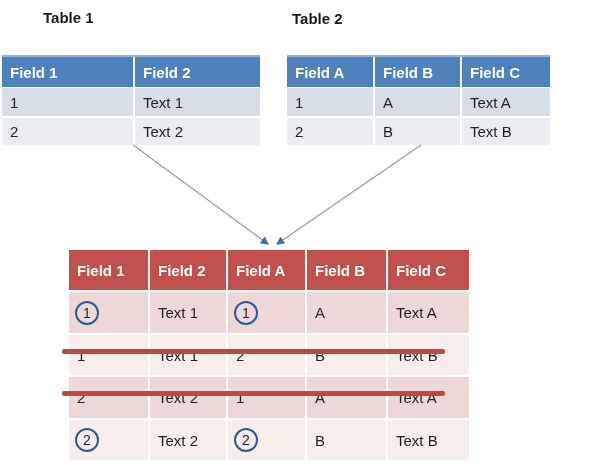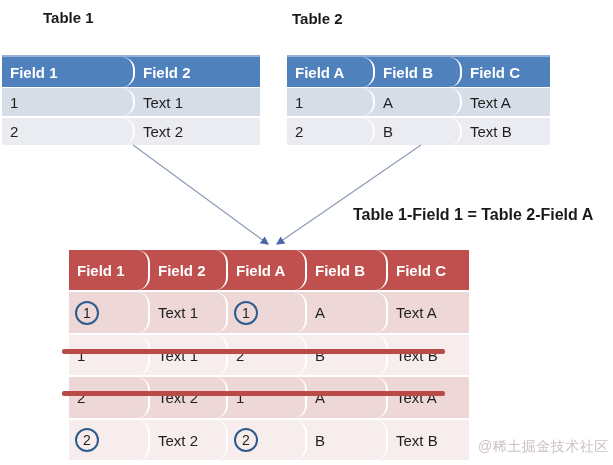--- a/index.html
+++ b/index.html
@@ -9,21 +9,21 @@
   }
   .tbl-title{position:absolute;font-weight:bold;font-size:15px;color:#1a1a1a;}
   .title-1{left:43px;top:9px;}
   .title-2{left:292px;top:10px;text-align:right;}
 
   
   .ptable{position:absolute;}
   .prow{display:flex;}
   .pcell{
     box-sizing:border-box;display:flex;align-items:center;
-    padding-left:8px;font-size:15px;border-right:2px solid #ffffff;border-radius:13px;
+    padding-left:8px;font-size:15px;border-right:2px solid #ffffff;
   }
   .pcell:last-child{border-right:none;}
   .hrow .pcell{font-weight:bold;color:#ffffff;font-size:15px;}
 
   
   .blue .hrow{background:#4f81bd;border-top:2px solid #95b3d7;height:30px;margin-bottom:1px;}
   .blue .prow.r-odd{background:#d7dde7;height:28px;margin-bottom:2px;}
   .blue .prow.r-even{background:#eaecf2;height:27px;}
   .t1{left:2px;top:55px;width:258px;}
   .t1 .pcell.c0{width:133px;}
@@ -109,21 +109,20 @@
   <svg class="arrows" width="613" height="465" viewBox="0 0 613 465">
     <defs>
       <marker id="ah" markerWidth="9" markerHeight="9" refX="6" refY="3.5" orient="auto">
         <path d="M0,0 L7,3.5 L0,7 Z" fill="#4a69a5"></path>
       </marker>
     </defs>
     <line x1="133" y1="145" x2="268" y2="244" stroke="#8b9bb4" stroke-width="1.2" marker-end="url(#ah)"></line>
     <line x1="421" y1="145" x2="277" y2="244" stroke="#8b9bb4" stroke-width="1.2" marker-end="url(#ah)"></line>
   </svg>
 
-  <div class="join-text">Table 1-Field 1 = Table 2-Field A</div>
 
   <div class="ptable result">
     <div class="prow hrow">
       <div class="pcell c0">Field 1</div>
       <div class="pcell c1">Field 2</div>
       <div class="pcell c2">Field A</div>
       <div class="pcell c3">Field B</div>
       <div class="pcell c4">Field C</div>
     </div>
 
@@ -171,15 +170,14 @@
       <div class="pcell c2">
         <span class="circle">
             <span>2</span>
           </span>
       </div>
       <div class="pcell c3">B</div>
       <div class="pcell c4">Text B</div>
     </div>
   </div>
 
-  <div class="watermark">@稀土掘金技术社区</div>
 
 </div>
 
 </body></html>

